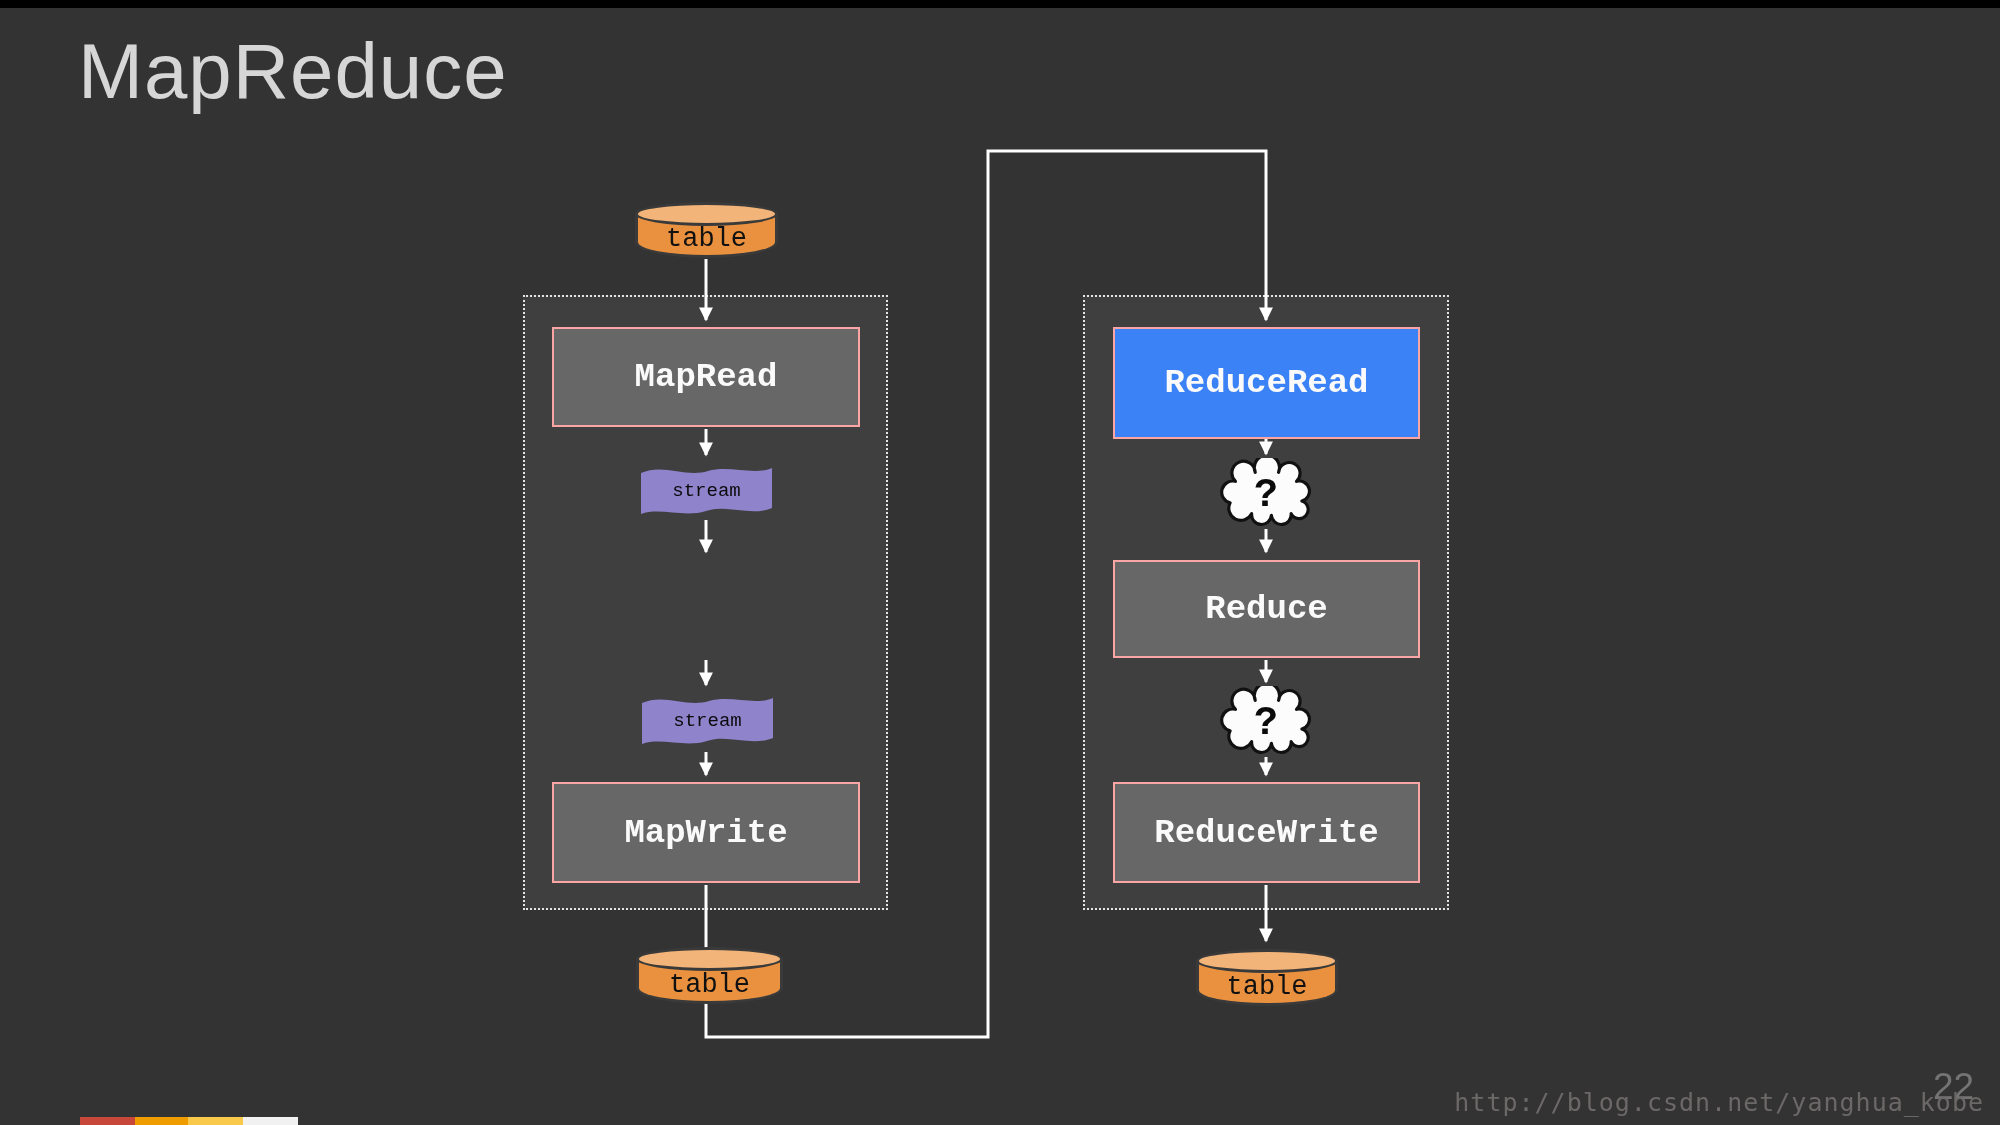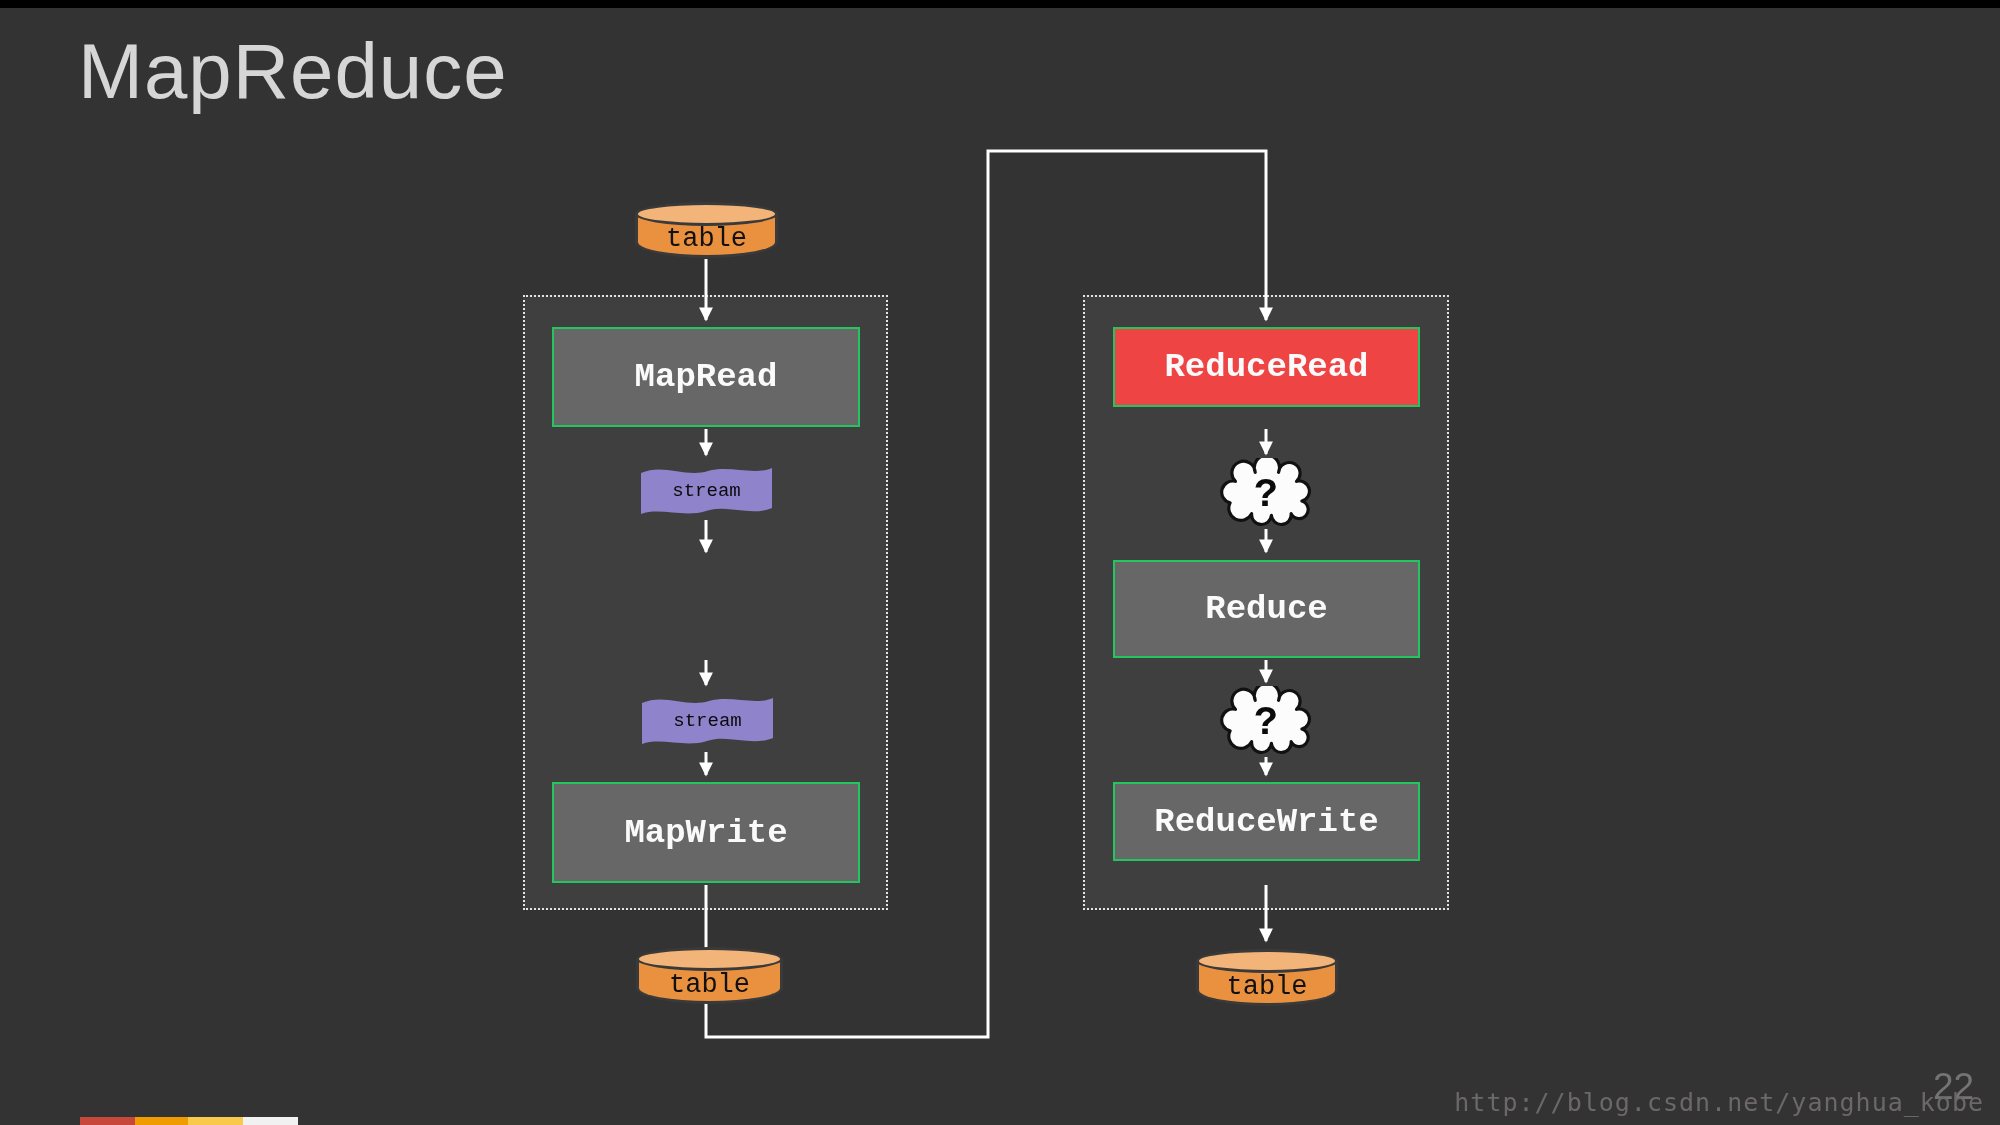--- a/index.html
+++ b/index.html
@@ -18,21 +18,21 @@
   .stage-region{
     position:absolute;z-index:1;
     border:2px dotted #e4e4e4;
     background:#3f3f3f;
     box-sizing:border-box;
   }
   .connectors{position:absolute;left:0;top:0;z-index:2;pointer-events:none;}
   .node{position:absolute;z-index:3;box-sizing:border-box;font-family:Liberation Mono, monospace;}
   .process-box{
     display:flex;align-items:center;justify-content:center;
-    background:#676767;border:2px solid #22c55e;
+    background:#676767;border:2px solid #fca5a5;
     color:#fafafa;font-size:34px;font-weight:700;
   }
   
   .cylinder{z-index:3;}
   .cyl-body{
     position:absolute;left:0;top:11px;width:100%;height:calc(100% - 11px);
     background:#e9913e;border:3px solid #3a3a3a;border-top:none;
     border-radius:0 0 50% 50% / 0 0 16px 16px;
     box-sizing:border-box;
   }
@@ -127,21 +127,21 @@
   <div class="node process-box" style="left: 552px; top: 782px; width: 308px; height: 101px; background: rgb(103, 103, 103);">
     <span>MapWrite</span>
   </div>
 
   <div class="node cylinder" style="left:636px;top:947px;width:147px;height:57px;">
     <div class="cyl-body" style="background: rgb(233, 145, 62);"></div>
     <div class="cyl-top" style="background: rgb(242, 180, 120);"></div>
     <div class="cyl-label">table</div>
   </div>
 
-  <div class="node process-box" style="left: 1113px; top: 327px; width: 307px; height: 80px; background: #ef4444;">
+  <div class="node process-box" style="left: 1113px; top: 327px; width: 307px; height: 112px; background: #3b82f6;">
     <span>ReduceRead</span>
   </div>
 
   <div class="node" style="left:1205px;top:458px;width:122px;height:70px;">
     <svg class="shape-svg" width="122" height="70" viewBox="0 0 120 78">
       <path fill="#fcfcfc" stroke="#111111" stroke-width="3.5" stroke-linejoin="round" d="M20,50 a12,12 0 1 1 6,-24 a13,13 0 1 1 22,-10 a14,14 0 1 1 26,0 a12,12 0 1 1 20,10 a11,11 0 1 1 6,22 a10,10 0 1 1 -12,14 a11,11 0 1 1 -22,2 a11,11 0 1 1 -22,-2 a10,10 0 1 1 -24,-12 Z"></path>
     </svg>
     <div class="shape-label cloud-label">?</div>
   </div>
 
@@ -149,21 +149,21 @@
     <span>Reduce</span>
   </div>
 
   <div class="node" style="left:1205px;top:686px;width:122px;height:70px;">
     <svg class="shape-svg" width="122" height="70" viewBox="0 0 120 78">
       <path fill="#fcfcfc" stroke="#111111" stroke-width="3.5" stroke-linejoin="round" d="M20,50 a12,12 0 1 1 6,-24 a13,13 0 1 1 22,-10 a14,14 0 1 1 26,0 a12,12 0 1 1 20,10 a11,11 0 1 1 6,22 a10,10 0 1 1 -12,14 a11,11 0 1 1 -22,2 a11,11 0 1 1 -22,-2 a10,10 0 1 1 -24,-12 Z"></path>
     </svg>
     <div class="shape-label cloud-label">?</div>
   </div>
 
-  <div class="node process-box" style="left: 1113px; top: 782px; width: 307px; height: 79px; background: rgb(103, 103, 103);">
+  <div class="node process-box" style="left: 1113px; top: 782px; width: 307px; height: 101px; background: rgb(103, 103, 103);">
     <span>ReduceWrite</span>
   </div>
 
   <div class="node cylinder" style="left:1196px;top:949px;width:142px;height:57px;">
     <div class="cyl-body" style="background: rgb(233, 145, 62);"></div>
     <div class="cyl-top" style="background: rgb(242, 180, 120);"></div>
     <div class="cyl-label">table</div>
   </div>
 
   <div class="page-number">22</div>

